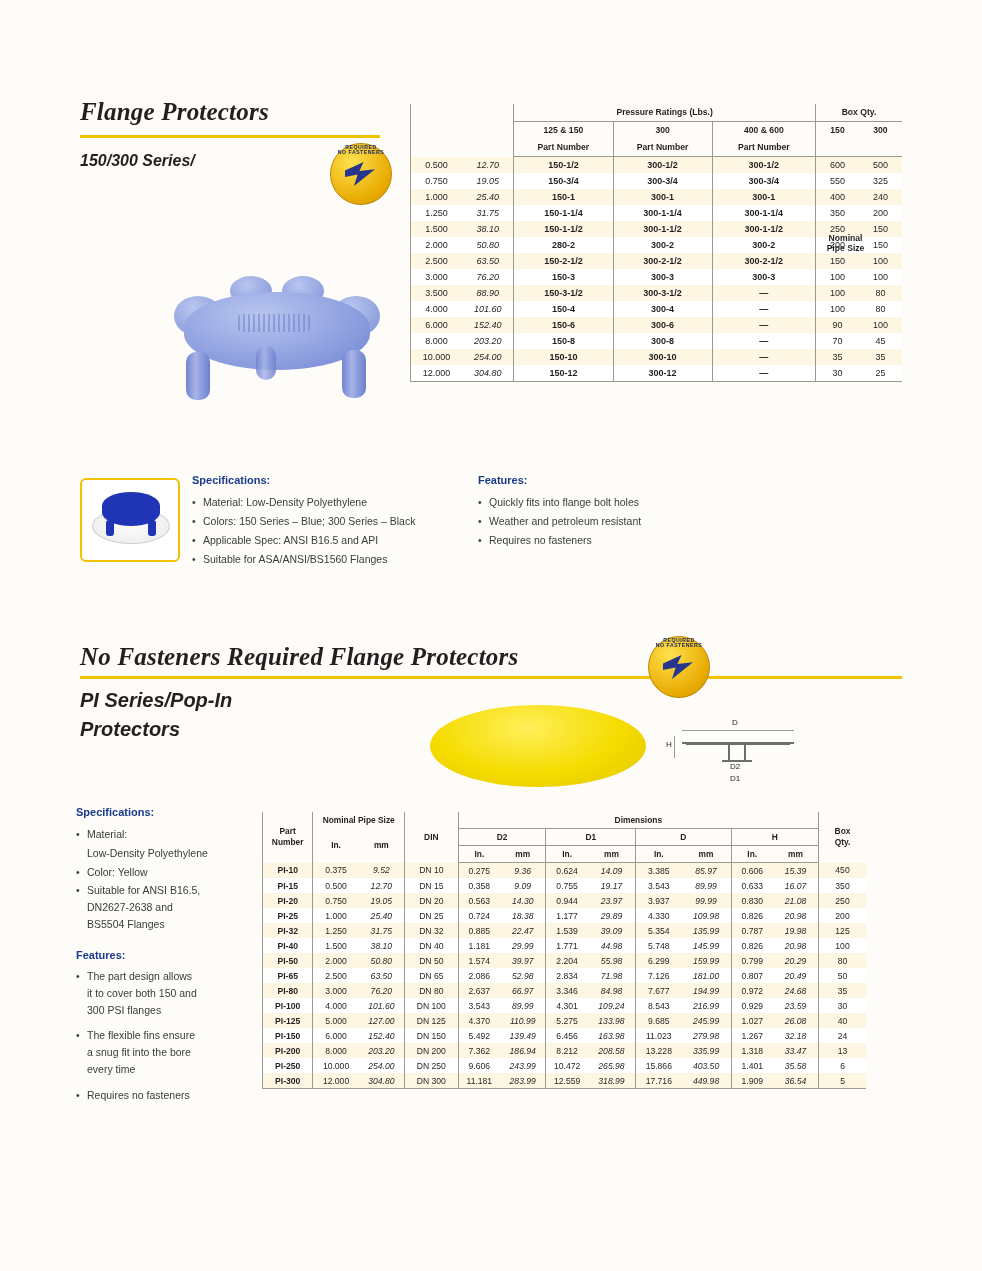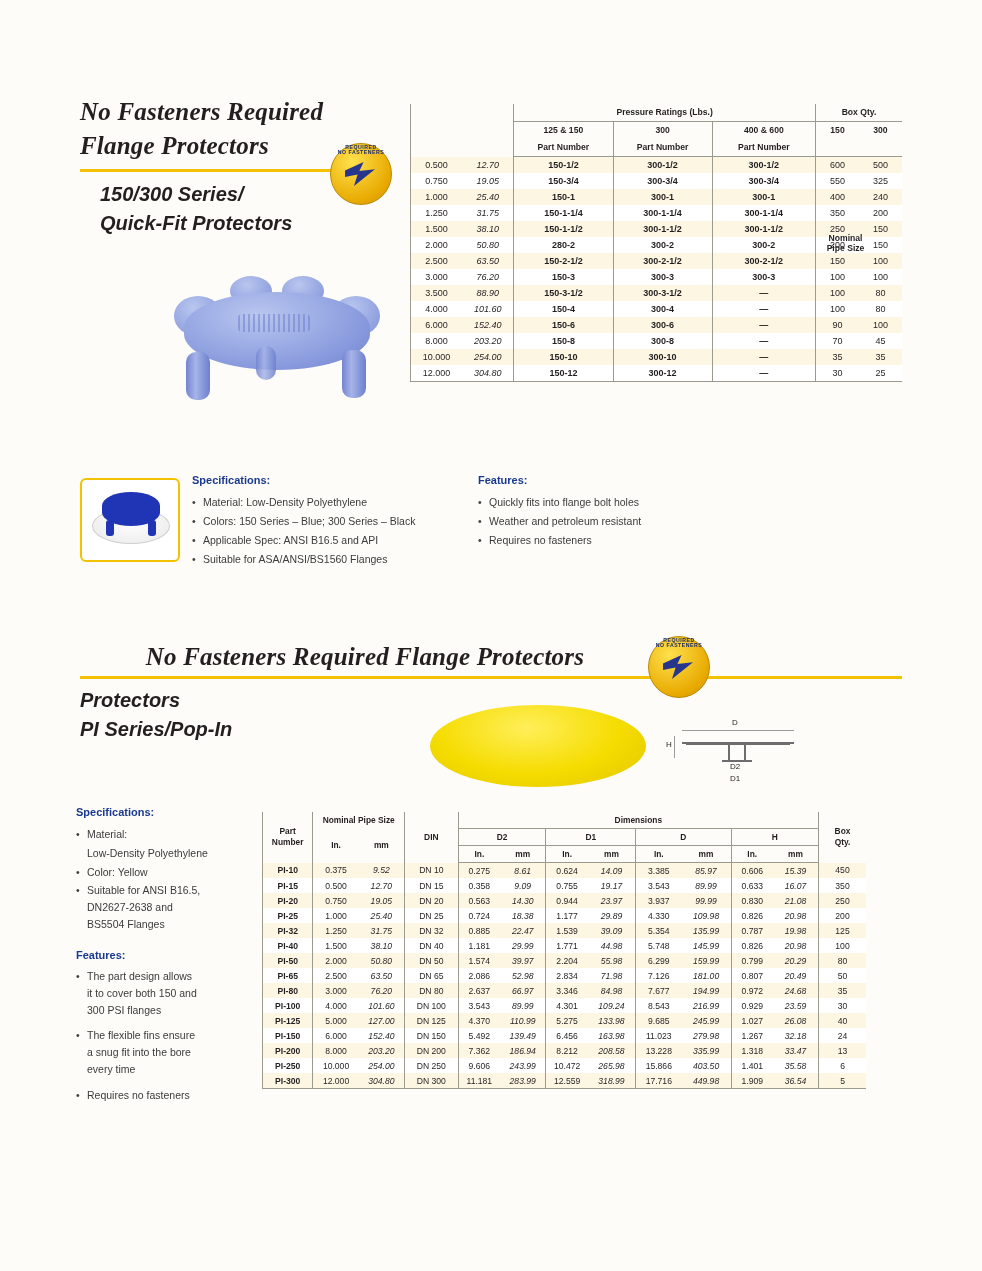--- a/index.html
+++ b/index.html
@@ -16,22 +16,22 @@
   
   .sec1-head{position:absolute;left:80px;top:95px;width:320px;}
   .script-title{
     font-family:"Liberation Serif", serif;
     font-style:italic;font-weight:bold;
     font-size:25px;line-height:34px;color:#231f20;
     letter-spacing:.2px;
   }
   .rule-yellow{height:3px;background:#f2c200;margin:6px 0 8px 0;width:300px;}
   .series-title{
-    font-size:20px;font-weight:bold;font-style:italic;
-    line-height:29px;color:#231f20;margin-left:20px;
+    font-size:16px;font-weight:bold;font-style:italic;
+    line-height:29px;color:#231f20;
   }
 
   .badge{
     position:absolute;width:60px;height:60px;border-radius:50%;
     background:radial-gradient(circle at 35% 30%,#ffe14d,#e8a900 70%,#c98c00 100%);
     border:1px solid #b98900;
   }
   .badge .btxt{
     position:absolute;inset:0;font-size:5.2px;font-weight:bold;color:#1b2a6b;
     letter-spacing:.5px;
@@ -103,21 +103,21 @@
   .specbox .bl1{left:24px;top:40px;}
   .specbox .bl2{left:66px;top:40px;}
 
   .spec-col{position:absolute;left:192px;top:474px;width:270px;}
   .feat-col{position:absolute;left:478px;top:474px;width:250px;}
   .blk-title{font-size:11px;font-weight:bold;color:#1a3a8f;margin-bottom:7px;}
   .bullet{font-size:10.5px;line-height:19px;color:#3b3b3b;padding-left:11px;position:relative;}
   .bullet:before{content:"•";position:absolute;left:0;top:0;color:#3b3b3b;}
 
   
-  .sec2-head{position:absolute;left:80px;top:640px;width:570px;text-align:center;}
+  .sec2-head{position:absolute;left:80px;top:640px;width:570px;}
   .sec2-rule{position:absolute;left:80px;top:676px;width:822px;height:3px;background:#f2c200;}
   .sec2-series{position:absolute;left:80px;top:686px;width:330px;
     font-size:20px;font-weight:bold;font-style:italic;line-height:29px;}
 
   
   .prod2{
     position:absolute;left:430px;top:705px;width:216px;height:82px;border-radius:50%;
     background:radial-gradient(ellipse at 45% 28%,#ffef5a,#f5dc00 55%,#e2c600 100%);
   }
   
@@ -137,25 +137,23 @@
   .t2 td.pn{font-weight:bold;}
   .t2 .vline{border-left:1px solid #9a9a8f;}
   .t2 .botline{border-bottom:1px solid #9a9a8f;}
 </style>
 </head>
 <body>
 
 <div class="page">
 
   <div class="sec1-head">
-    <div class="script-title">No Fasteners Required</div>
     <div class="script-title">Flange Protectors</div>
     <div class="rule-yellow"></div>
     <div class="series-title">150/300 Series/</div>
-    <div class="series-title">Quick-Fit Protectors</div>
   </div>
 
   <div class="badge" style="left:330px;top:143px;">
     <div class="btxt btop">NO FASTENERS</div>
     <div class="swoosh"></div>
     <div class="btxt bbot">REQUIRED</div>
   </div>
 
   <div class="prod1">
     <div class="lobe l3"></div>
@@ -345,22 +343,22 @@
     <div class="bullet">Quickly fits into flange bolt holes</div>
     <div class="bullet">Weather and petroleum resistant</div>
     <div class="bullet">Requires no fasteners</div>
   </div>
 
   <div class="sec2-head">
     <div class="script-title">No Fasteners Required Flange Protectors</div>
   </div>
   <div class="sec2-rule"></div>
   <div class="sec2-series">
+    <div>PI Series/Pop-In</div>
     <div>Protectors</div>
-    <div>PI Series/Pop-In</div>
   </div>
 
   <div class="badge" style="left:648px;top:636px;">
     <div class="btxt btop">NO FASTENERS</div>
     <div class="swoosh"></div>
     <div class="btxt bbot">REQUIRED</div>
   </div>
 
   <div class="prod2"></div>
 
@@ -426,21 +424,21 @@
         <th class="botline" style="width:44px">mm</th>
       </tr>
     </thead>
     <tbody>
       <tr>
           <td class="pn vline">PI-10</td>
           <td class="vline">0.375</td>
           <td class="mm">9.52</td>
           <td class="vline">DN 10</td>
           <td class="vline">0.275</td>
-          <td class="mm">8.61</td>
+          <td class="mm">9.36</td>
           <td class="vline">0.624</td>
           <td class="mm">14.09</td>
           <td class="vline">3.385</td>
           <td class="mm">85.97</td>
           <td class="vline">0.606</td>
           <td class="mm">15.39</td>
           <td class="vline">450</td>
         </tr>
       <tr>
           <td class="pn vline">PI-15</td>

